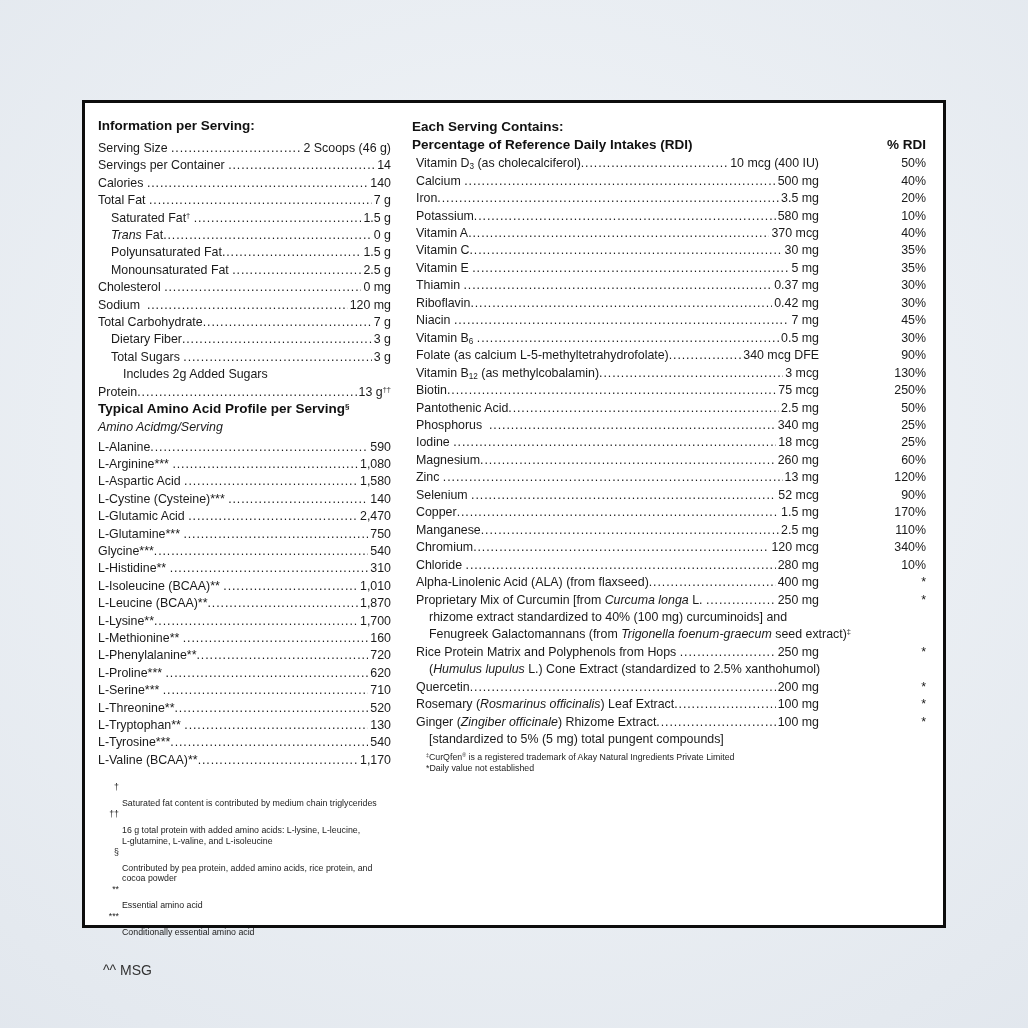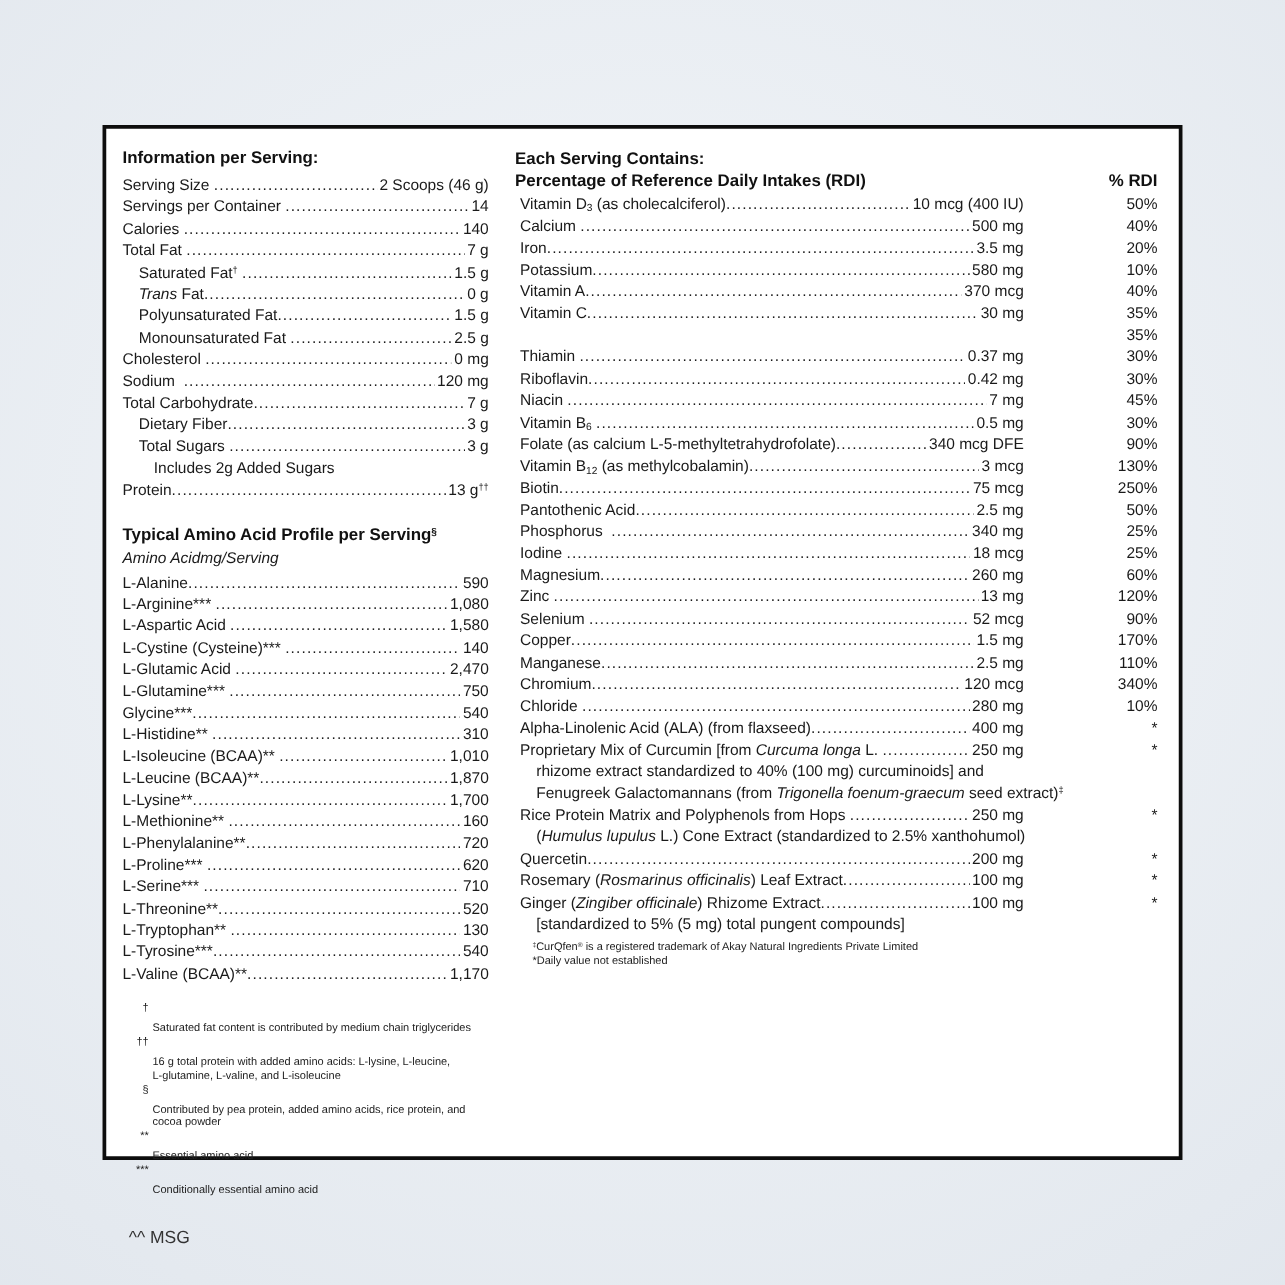--- a/index.html
+++ b/index.html
@@ -23,21 +23,21 @@
   i{font-style:italic;margin-top:20px;}
 
   .row{display:flex;align-items:baseline;font-size:12.4px;line-height:17.4px;white-space:nowrap;}
   .lbl{white-space:pre;flex:0 0 auto;}
   .dots{flex:1 1 auto;overflow:hidden;white-space:nowrap;min-width:4px;}
   .dots::after{content:"........................................................................................................................................................................";letter-spacing:0.9px;}
   .val{white-space:pre;flex:0 0 auto;padding-left:2px;}
   .ind1{padding-left:13px;}
   .ind2{padding-left:25px;}
 
-  .amino-wrap{margin-top:19px;}
+  .amino-wrap{}
   .amino-cols{display:flex;font-size:12.4px;line-height:17.4px;margin-top:2px;font-style:italic;}
   .amino-rows{margin-top:2px;}
 
   .fnotes{margin-top:13px;font-size:8.8px;line-height:10.8px;color:#222;}
   .fnote{display:flex;}
   .fnote .sym{flex:0 0 21px;text-align:right;padding-right:3px;white-space:pre;}
   .fnote .ftxt{flex:1 1 auto;margin-top:16px;}
 
   .msg{margin-top:24px;padding-left:5px;font-size:14px;color:#333;}
 
@@ -329,20 +329,25 @@
         </div>
         <div class="rrow">
           <div class="rleft">
             <span class="lbl"><span>Vitamin C</span></span>
             <span class="dots"></span>
             <span class="val">30 mg</span>
           </div>
           <span class="rdi">35%</span>
         </div>
         <div class="rrow">
+          <div class="rleft">
+            <span class="lbl"><span>Vitamin E </span></span>
+            <span class="dots"></span>
+            <span class="val">5 mg</span>
+          </div>
           <span class="rdi">35%</span>
         </div>
         <div class="rrow">
           <div class="rleft">
             <span class="lbl"><span>Thiamin </span></span>
             <span class="dots"></span>
             <span class="val">0.37 mg</span>
           </div>
           <span class="rdi">30%</span>
         </div>

